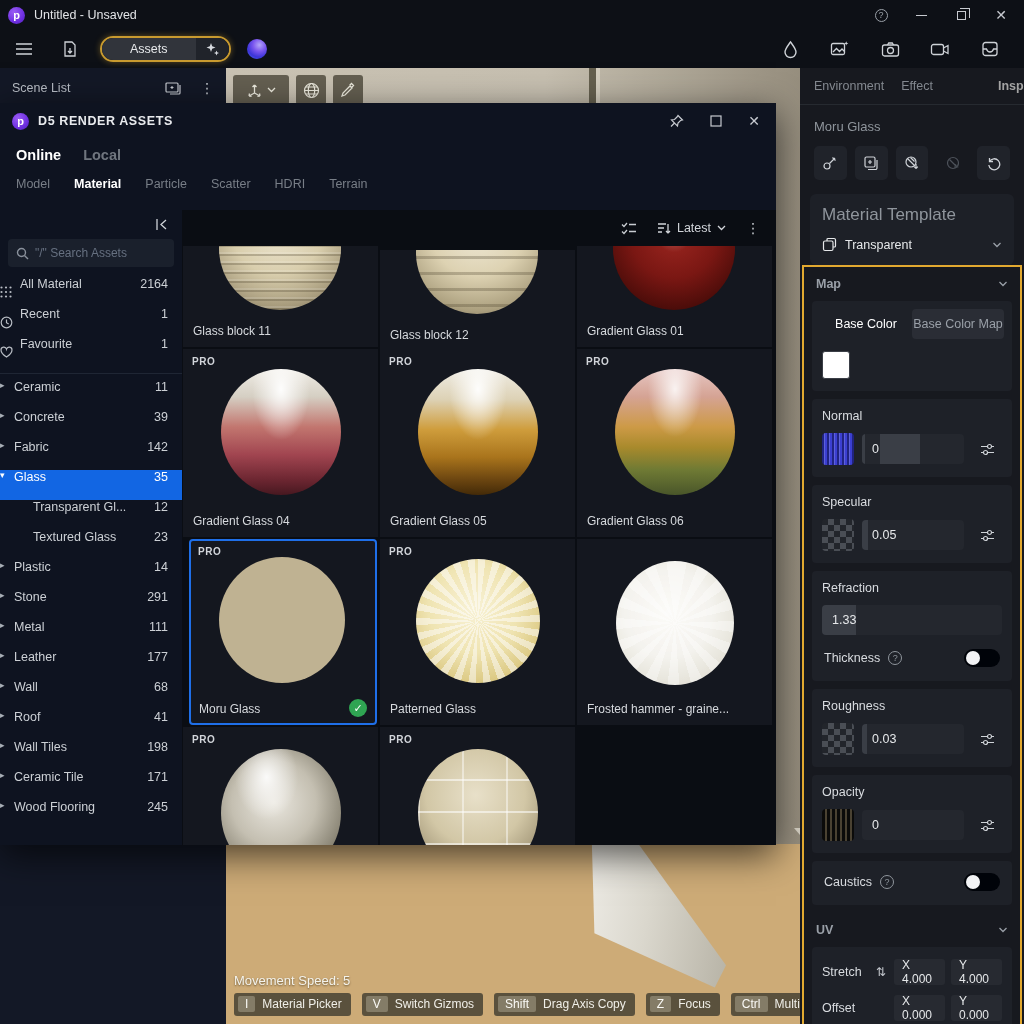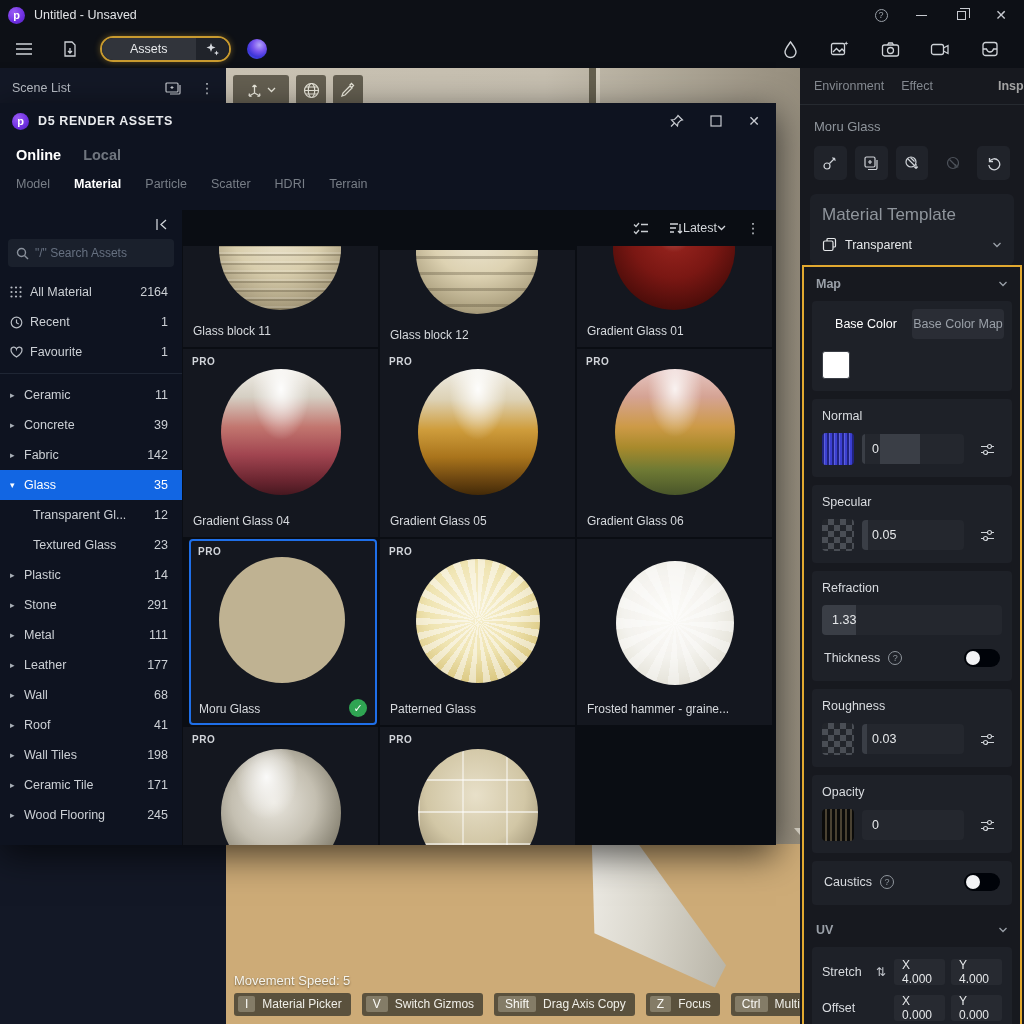--- a/index.html
+++ b/index.html
@@ -86,33 +86,33 @@
   .cattab { font-size:12.5px; color:#787e87; }
   .cattab.active { color:#ffffff; font-weight:bold; }
 
   #aw-body { position:absolute; left:0; top:107px; bottom:0; width:100%; display:flex; }
   #aw-side { width:182px; height:100%; padding:4px 0; position:relative; }
   #collapse-row { display:flex; justify-content:flex-end; padding:4px 14px 8px; color:#cfd3d8; }
   #search-box { margin:0 8px 10px; height:28px; background:#1a202c; border-radius:4px; display:flex; align-items:center; padding:0 8px; gap:6px; }
   #search-box input { background:transparent; border:none; outline:none; color:#cfd3d8; font-size:12px; width:120px; font-family:inherit; }
   #search-box input::placeholder { color:#667080; }
   .side-div { height:1px; background:#1f2634; margin:6px 0; }
-  .srow { height:30px; display:flex; align-items:center; padding:0 14px 0 10px; color:#ccd0d5; font-size:12.5px; }
+  .srow { height:30px; display:flex; padding:0 14px 0 0; color:#ccd0d5; font-size:12.5px; }
   .srow .car { width:14px; font-size:9px; color:#aab0b8; }
   .srow .ic { width:20px; color:#b7bcc3; display:flex; align-items:center; }
   .srow .lbl { flex:1; overflow:hidden; white-space:nowrap; text-overflow:ellipsis; }
   .srow .cnt { margin-left:8px; }
   .srow.sel { background:#1266e3; color:#ffffff; }
   .srow.sel .car { color:#fff; }
   .srow.sub { padding-left:33px; }
 
   #aw-grid { flex:1; height:100%; background:#0a0d13; position:relative; overflow:hidden; }
   #grid-head { position:absolute; top:0; left:0; right:0; height:36px; display:flex; align-items:center;
     justify-content:flex-end; gap:20px; padding:0 16px; color:#c9cdd2; }
-  #sort-group { display:flex; align-items:center; font-size:12.5px; color:#d2d5da; }
+  #sort-group { display:flex; align-items:center; gap:6px; font-size:12.5px; color:#d2d5da; }
 
   .tile { position:absolute; background:#14171f; overflow:hidden; }
   .tile .tname { position:absolute; left:10px; bottom:9px; font-size:12px; color:#d6d9dd; white-space:nowrap; overflow:hidden; max-width:175px; }
   .tile .pro { position:absolute; left:9px; top:7px; font-size:10px; font-weight:bold; letter-spacing:.5px; color:#d2d5da; }
   .tile.selected { outline:2px solid #1f6fe8; outline-offset:-2px; border-radius:4px; }
   .check { position:absolute; right:10px; bottom:34px; width:18px; height:18px; border-radius:50%; background:#2fa452;
     color:#fff; font-size:11px; display:flex; align-items:center; justify-content:center; }
   .sph { position:absolute; border-radius:50%; }
 
   .s-block11 { background:

